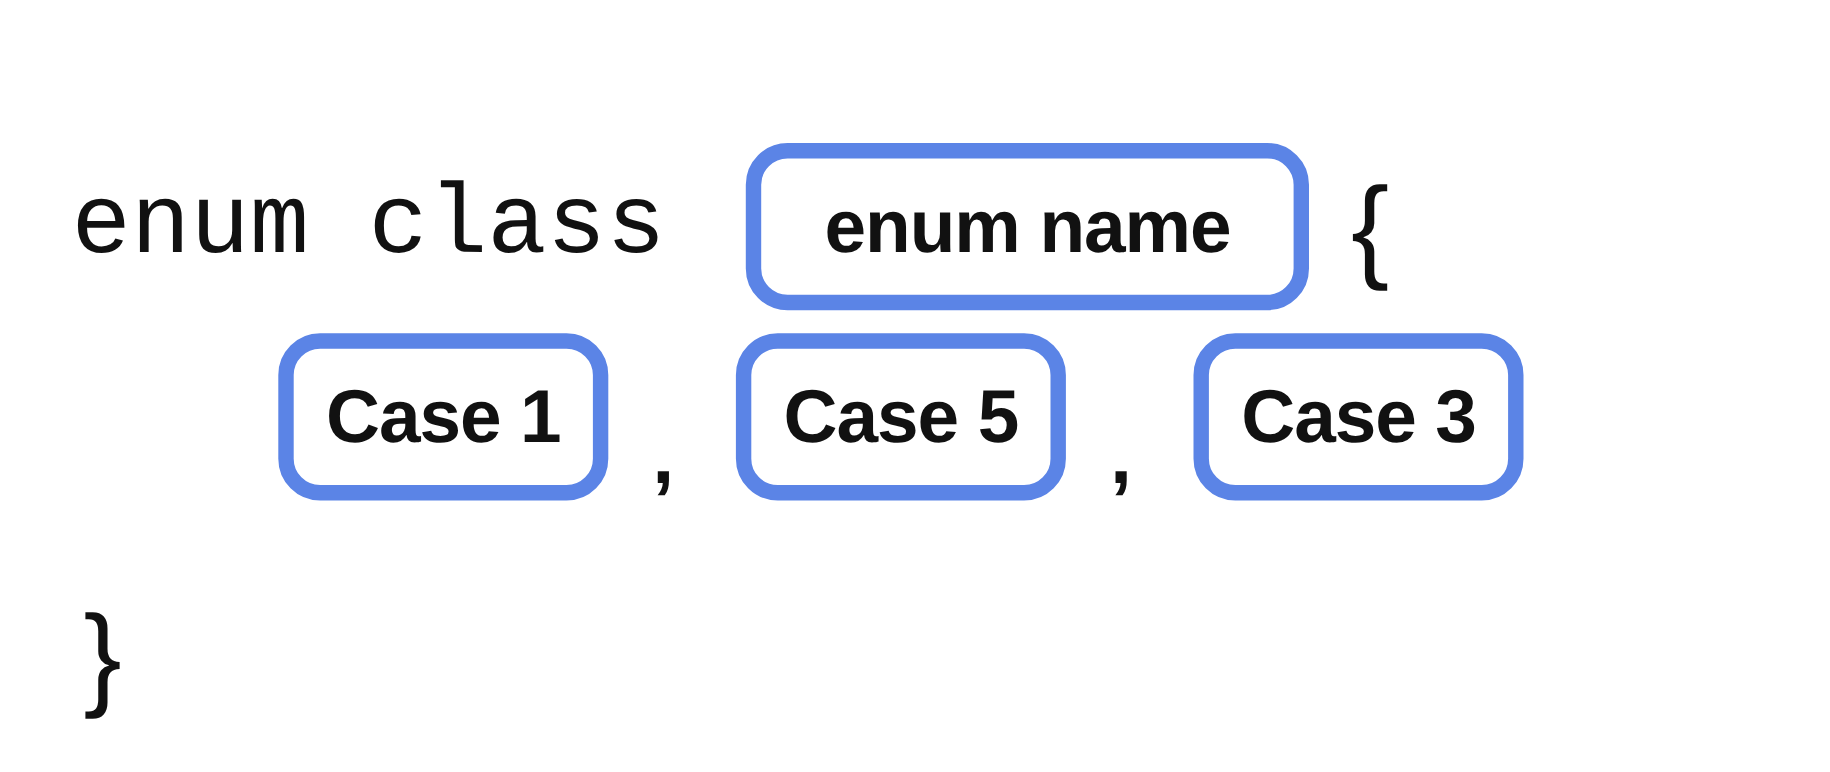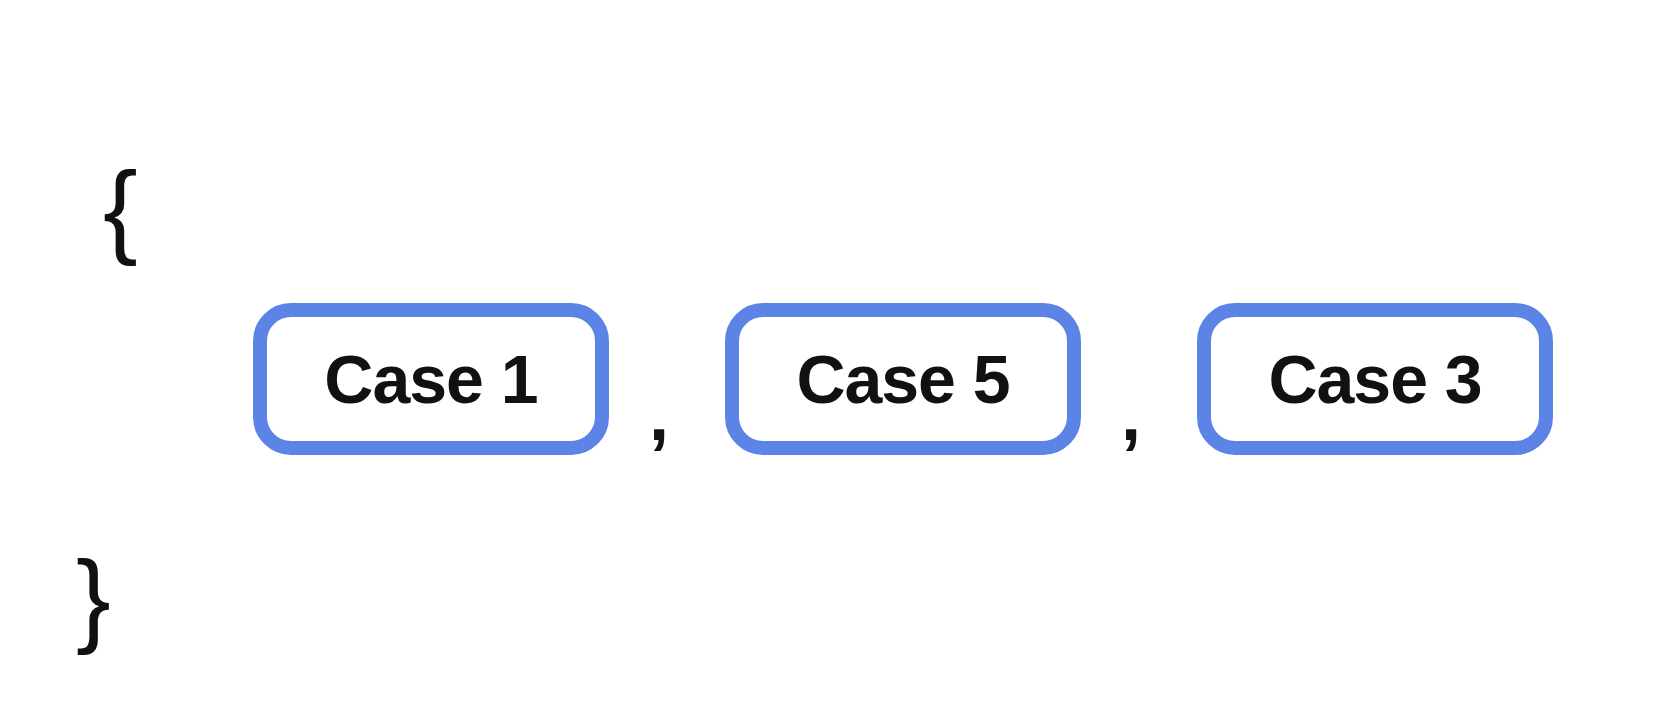--- a/index.html
+++ b/index.html
@@ -38,21 +38,21 @@
   .syntax-box {
     height: 152px;
     background: var(--box-fill);
     border: 14px solid var(--box-border);
     border-radius: 38px;
     display: flex;
     align-items: center;
     justify-content: center;
   }
   .box-enum-name { width: 512px; margin-left: 73px; }
-  .box-case { width: 356px; text-align: center; }
+  .box-case { width: 300px; text-align: center; }
   .box-label {
     font-family: "Liberation Sans", sans-serif;
     font-size: 68px;
     font-weight: 600;
     color: var(--text);
     letter-spacing: -1px;
     white-space: nowrap;
   }
   .brace {
     font-family: "Liberation Sans", sans-serif;
@@ -78,20 +78,24 @@
     margin-left: 40px;
     margin-right: 56px;
   }
 </style>
 </head>
 <body>
 
 <div class="canvas">
 
   <div class="row row-1">
+    <span class="keyword">enum class</span>
+    <div class="syntax-box box-enum-name">
+      <span class="box-label">enum name</span>
+    </div>
     <span class="brace brace-open">{</span>
   </div>
 
   <div class="row row-2">
     <div class="syntax-box box-case">
       <span class="box-label">Case 1</span>
     </div>
     <span class="comma">,</span>
     <div class="syntax-box box-case">
       <span class="box-label">Case 5</span>

